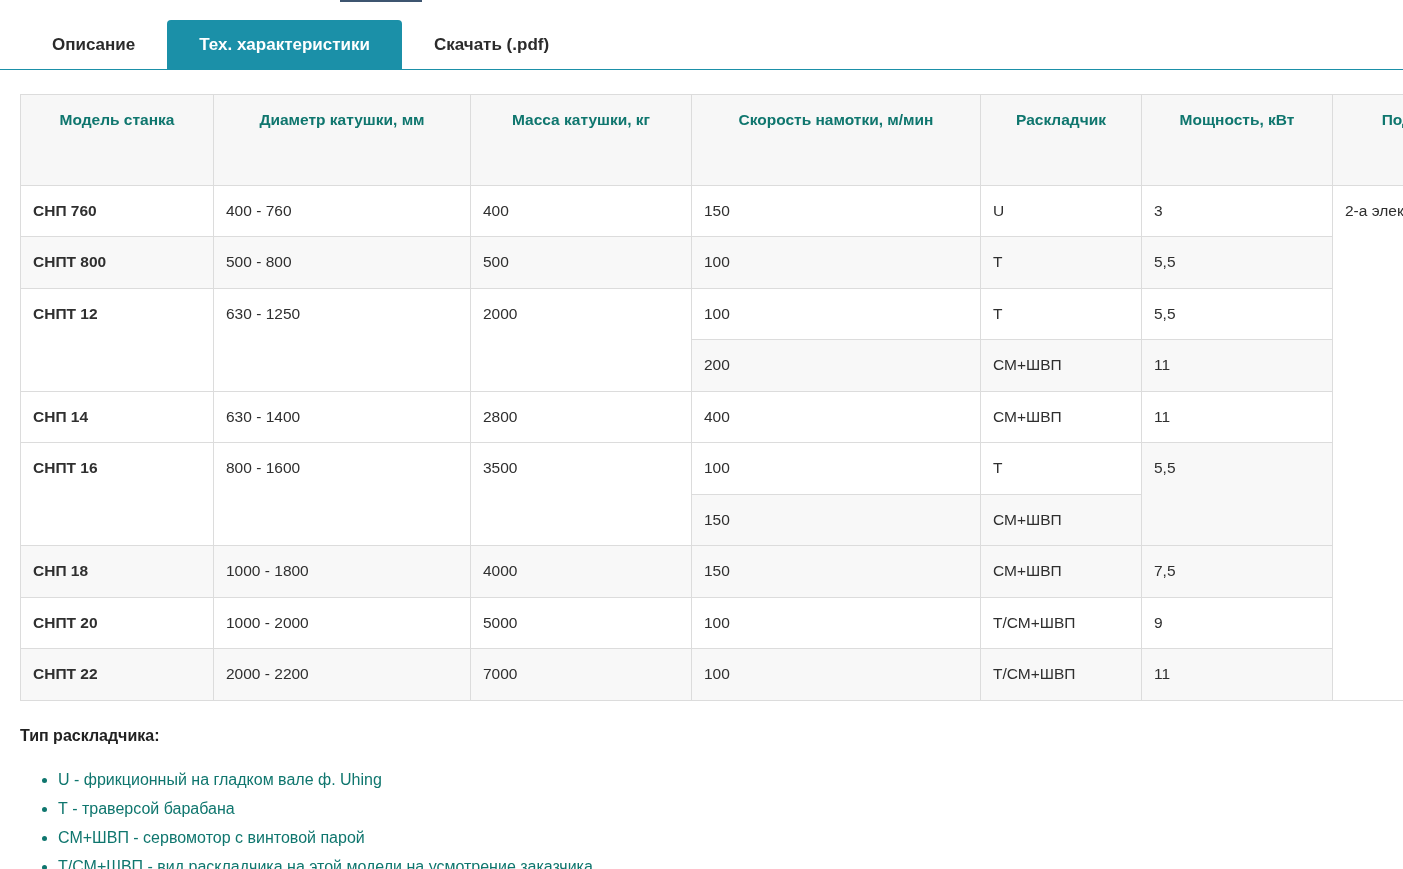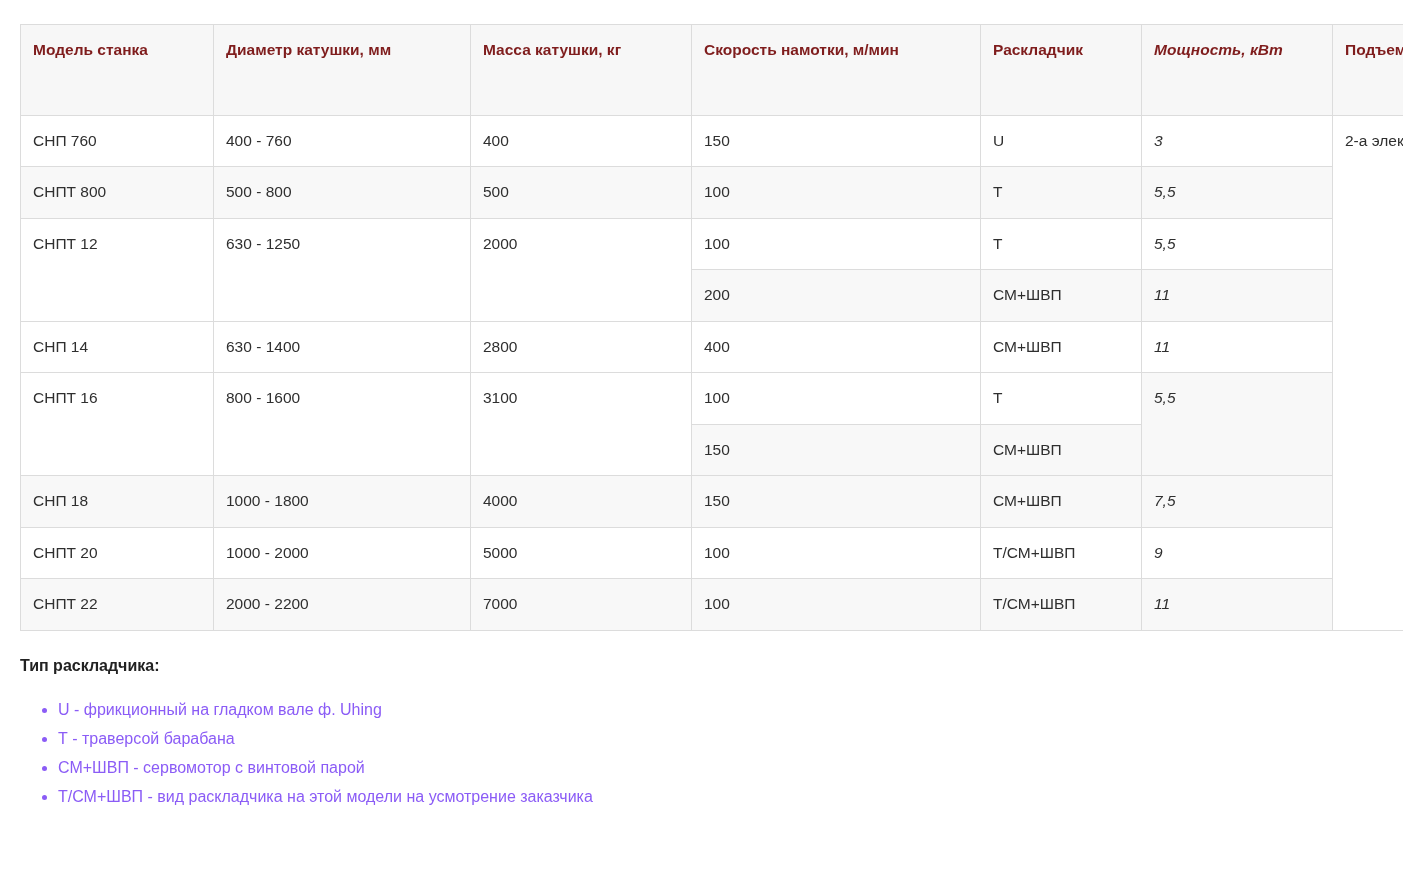--- a/index.html
+++ b/index.html
@@ -70,73 +70,80 @@
     border: 1px solid #dcdcdc;
     text-align: left;
     vertical-align: top;
     padding: 14px 12px;
     line-height: 1.45;
     color: #2f2f2f;
   }
   table.spec thead th {
     background: #f7f7f7;
     font-weight: bold;
-    color: #7f1d1d;
+    color: #0f766e;
     height: 62px;
+    text-align: center;
   }
   table.spec tbody td {
     height: 22px;
   }
   tbody tr:nth-child(odd) td {
     background: #ffffff;
   }
   tbody tr:nth-child(even) td {
     background: #f8f8f8;
   }
   td.stripe-alt {
     background: #f8f8f8 !important;
   }
   td.stripe-white {
     background: #ffffff !important;
   }
 
   
-  .c0 { width: 168px; }
+  .c0 { width: 168px; font-weight: bold; }
   .c1 { width: 232px; }
   .c2 { width: 196px; }
   .c3 { width: 264px; }
   .c4 { width: 136px; }
-  .c5 { width: 166px; font-style: italic; }
+  .c5 { width: 166px; }
   .c6 { width: 202px; }
 
   
   .legend {
     margin: 26px 20px 0 20px;
   }
   .legend-title {
     font-size: 16px;
     font-weight: bold;
     color: #222222;
     margin-bottom: 20px;
   }
   .legend ul {
     margin: 0;
     padding-left: 38px;
   }
   .legend li {
     font-size: 16px;
-    color: #8b5cf6;
+    color: #0f766e;
     line-height: 1.82;
   }
 </style>
 </head>
 <body>
 
 <div class="page">
 
+  <div class="tabs">
+    <div class="tab-stub"></div>
+    <div class="tab">Описание</div>
+    <div class="tab active">Тех. характеристики</div>
+    <div class="tab">Скачать (.pdf)</div>
+  </div>
 
   <div class="table-wrap">
     <table class="spec">
       <thead>
         <tr>
           <th class="c0">Модель станка</th>
           <th class="c1">Диаметр катушки, мм</th>
           <th class="c2">Масса катушки, кг</th>
           <th class="c3">Скорость намотки, м/мин</th>
           <th class="c4">Раскладчик</th>
@@ -185,21 +192,21 @@
           <td class="c1 stripe-white">630 - 1400</td>
           <td class="c2 stripe-white">2800</td>
           <td class="c3 stripe-white">400</td>
           <td class="c4 stripe-white">СМ+ШВП</td>
           <td class="c5 stripe-white">11</td>
         </tr>
 
         <tr>
           <td class="c0 stripe-white" rowspan="2">СНПТ 16</td>
           <td class="c1 stripe-white" rowspan="2">800 - 1600</td>
-          <td class="c2 stripe-white" rowspan="2">3100</td>
+          <td class="c2 stripe-white" rowspan="2">3500</td>
           <td class="c3 stripe-white">100</td>
           <td class="c4 stripe-white">Т</td>
           <td class="c5 stripe-alt" rowspan="2">5,5</td>
         </tr>
 
         <tr>
           <td class="c3 stripe-alt">150</td>
           <td class="c4 stripe-alt">СМ+ШВП</td>
         </tr>
 

